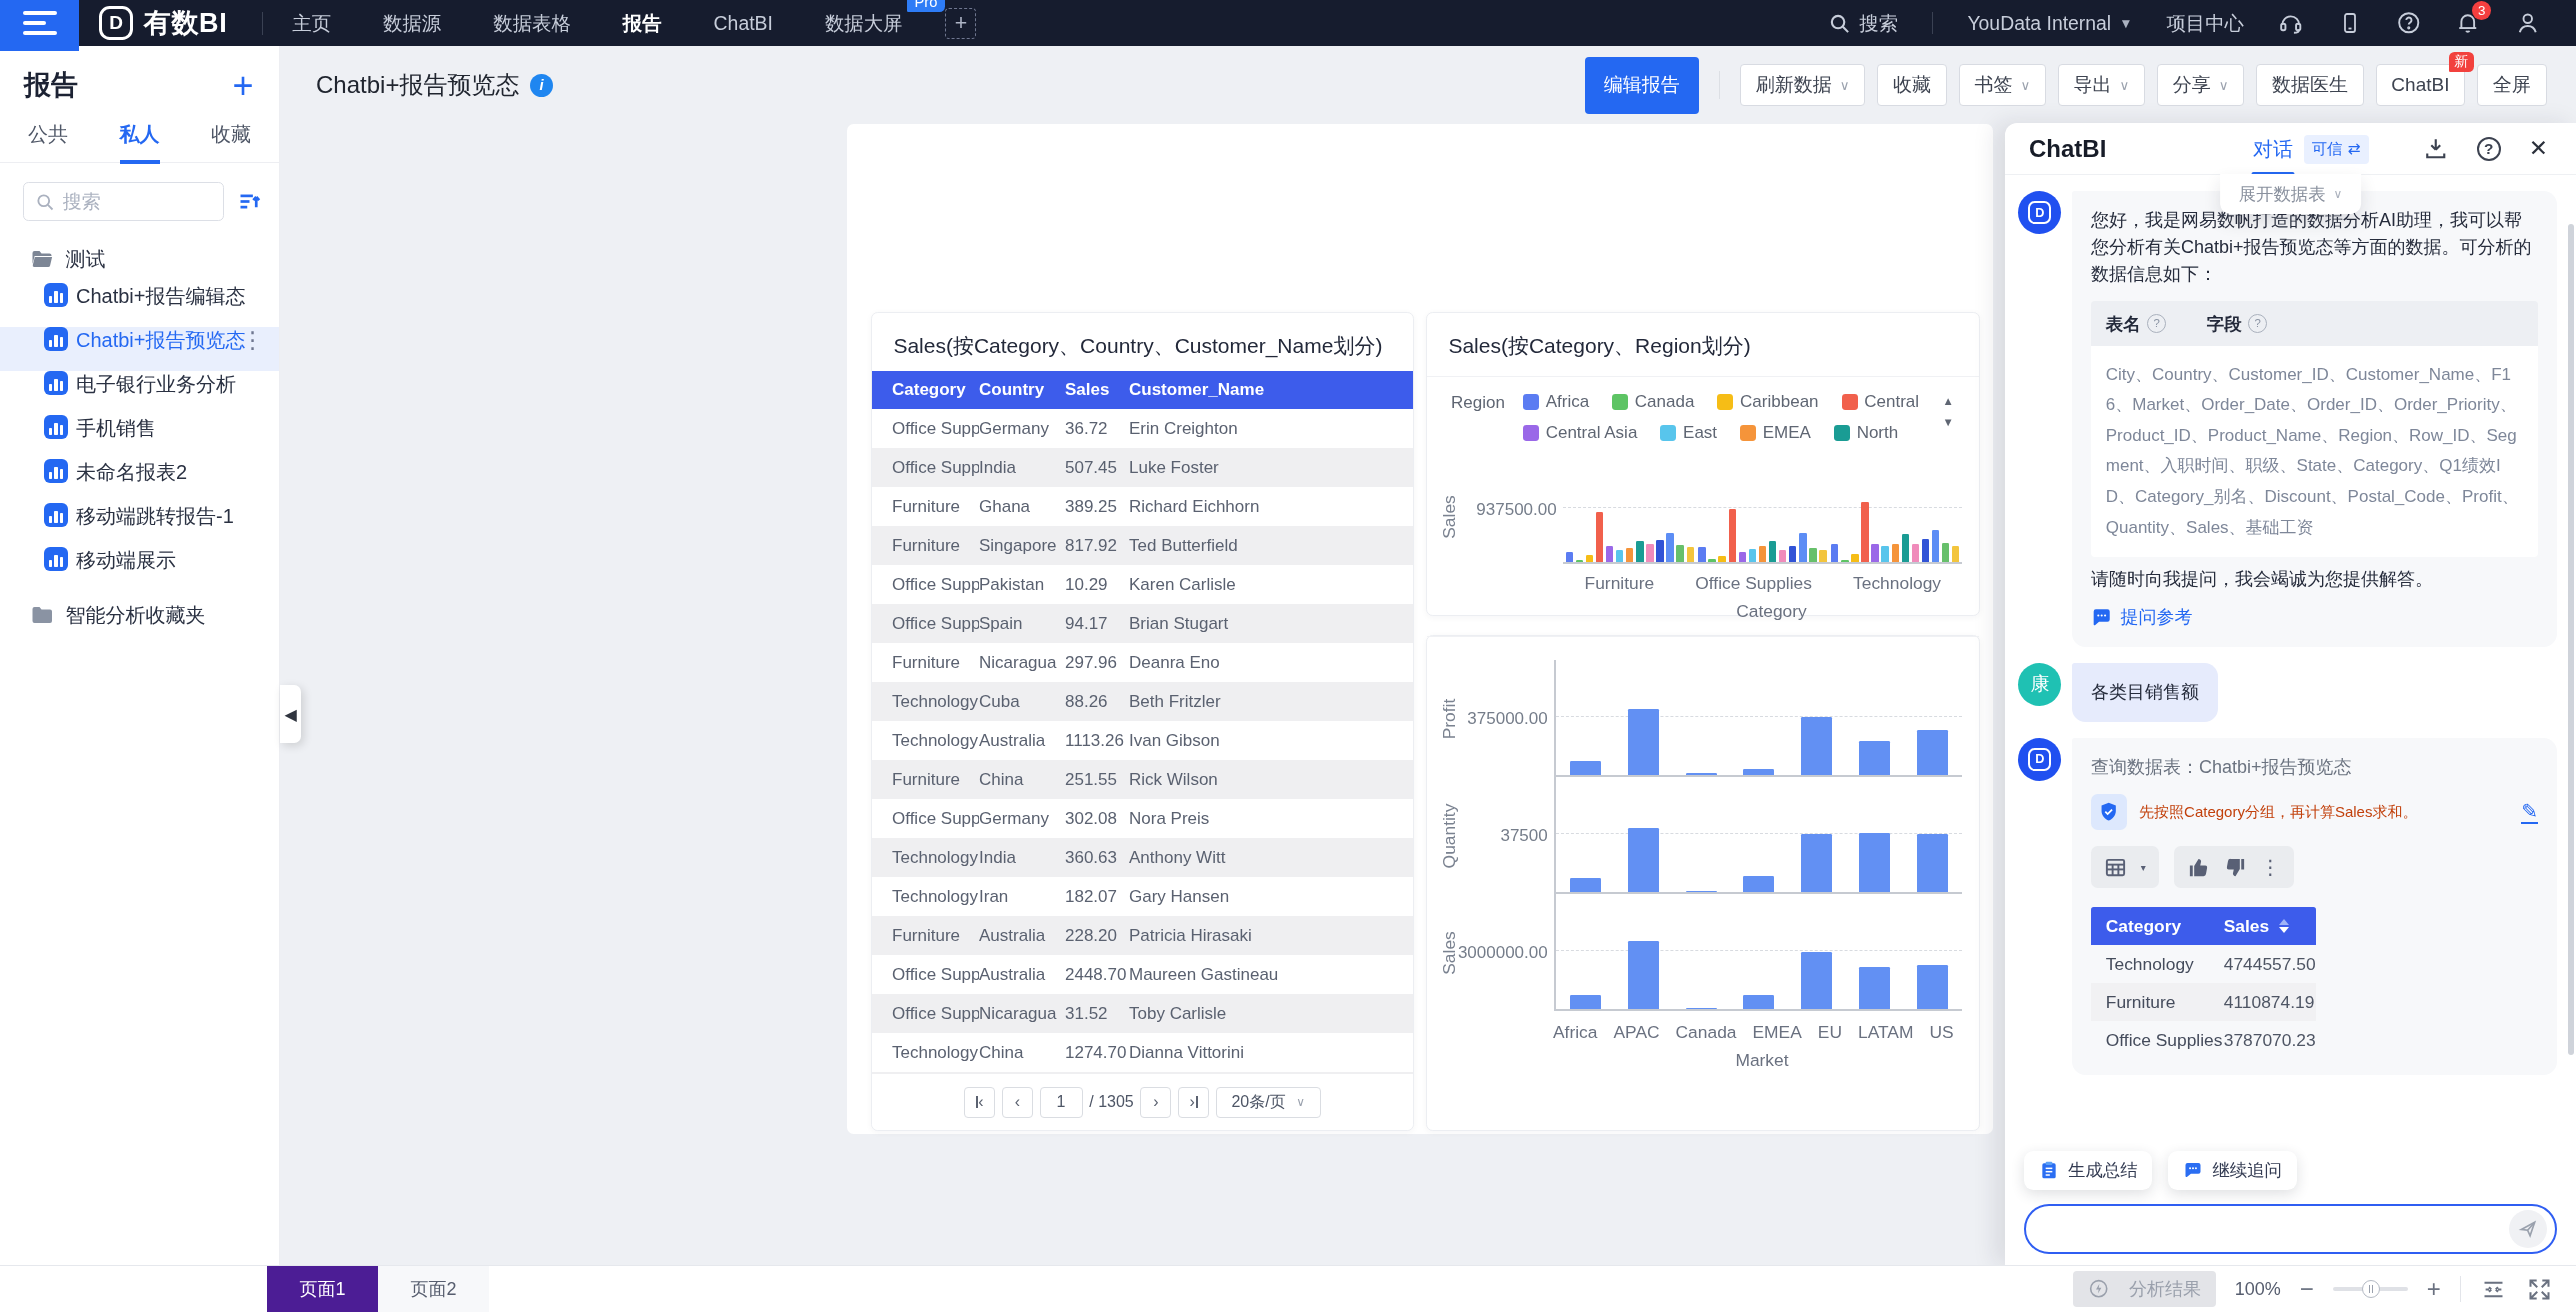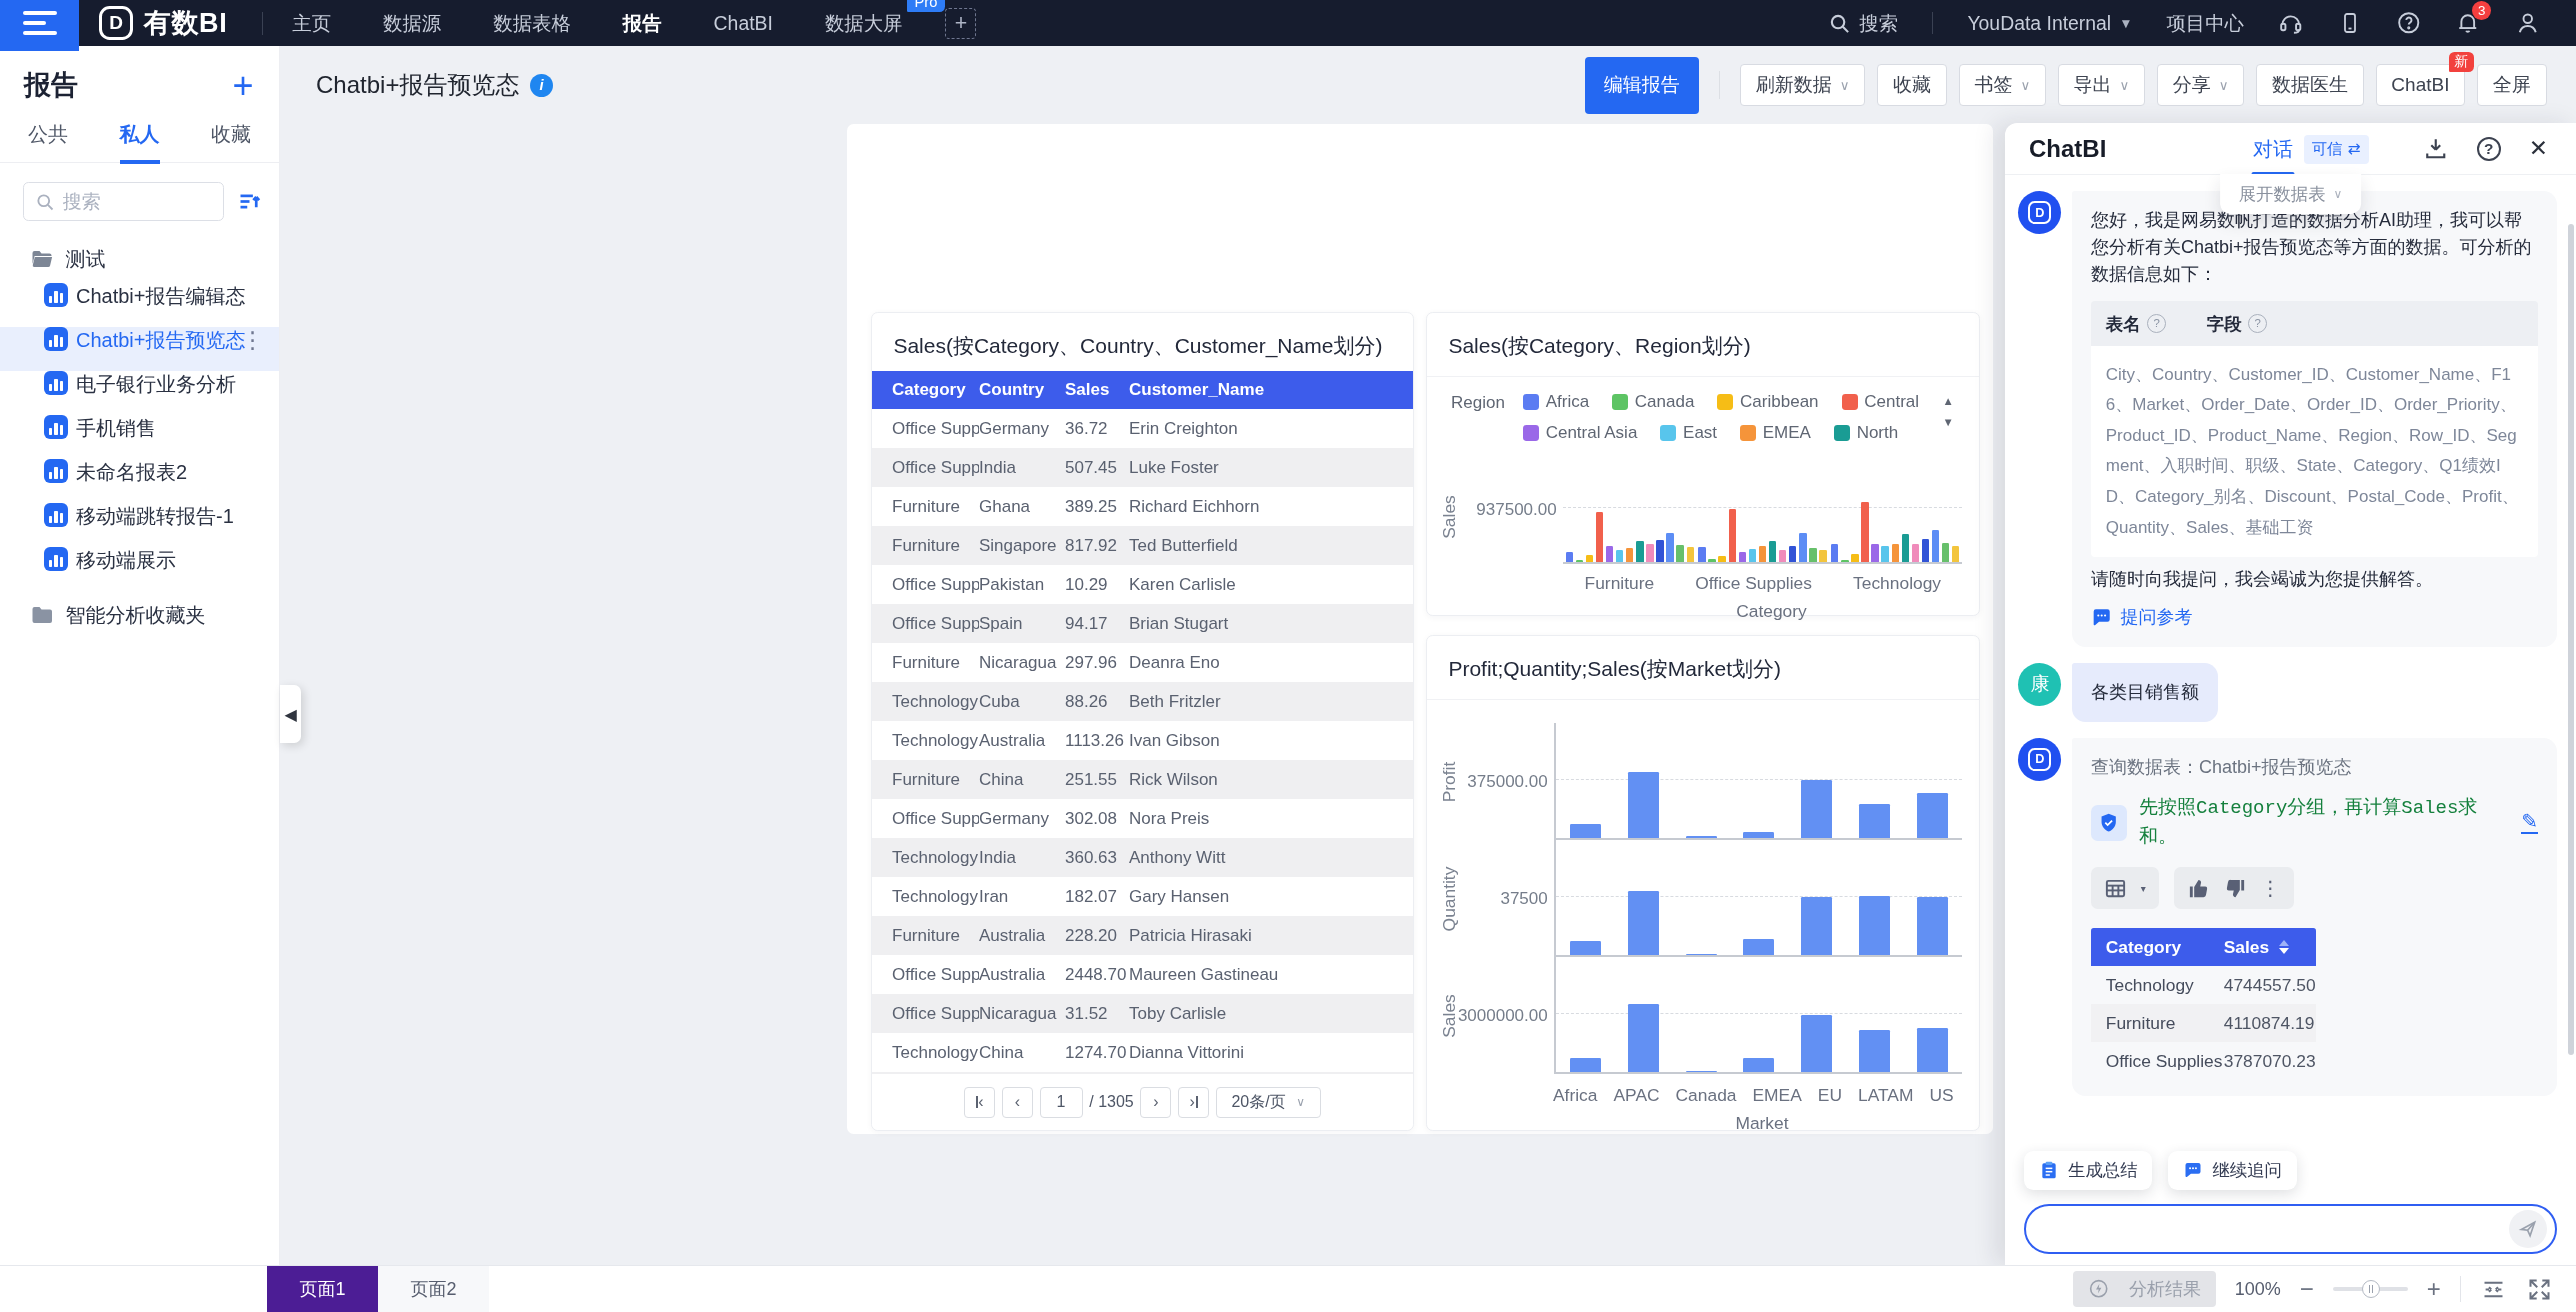--- a/index.html
+++ b/index.html
@@ -135,21 +135,21 @@
   .schema-head .col2 { display:flex; align-items:center; gap:6.7px; }
   .q-circle { width:19px; height:19px; border-radius:50%; border:1.3px solid #aab1bd; color:#8a93a3; font-size:11.4px; display:flex; align-items:center; justify-content:center; font-weight:400; }
   .schema-body { display:flex; background:#fff; padding:13.4px 14.7px; color:#7e8799; }
   .schema-body .col1 { width:101px; flex:none; }
   .schema-body .col2 { flex:1; font-size:17px; line-height:1.8; word-break:break-all; }
   .closing { margin-top:9.4px; }
   .ref-link { display:flex; align-items:center; gap:8px; color:#2468f2; margin-top:10.7px; font-size:18px; }
   .query-line { color:#6b7380; }
   .step-row { display:flex; align-items:center; gap:12px; margin-top:13.4px; }
   .shield-box { width:36px; height:36px; background:#dde8fd; border-radius:6.7px; display:flex; align-items:center; justify-content:center; flex:none; }
-  .step-text { font-size:19px; color:#15803d; flex:1;font-family:Liberation Mono, monospace; }
+  .step-text { font-size:15px; color:#c2410c; flex:1; }
   .edit-ic { color:#2468f2; font-size:20px; border-bottom:2px solid #2468f2; line-height:1.05; }
   .chips { display:flex; gap:14.7px; margin-top:16px; }
   .chip { background:#eaecef; border-radius:6.7px; height:42px; display:flex; align-items:center; gap:13.4px; padding:0 13.4px; color:#596075; }
   .chip .cv { font-size:10px; color:#596075; }
   .chip .kdots { font-size:20px; }
   .result-table { margin-top:19px; width:225px; font-size:17.4px; border-radius:2.7px; overflow:hidden; }
   .res-row { display:flex; align-items:center; height:38px; padding-left:14.7px; }
   .res-head { background:#3d5ceb; color:#fff; font-weight:700; }
   .res-row .c1 { width:118px; flex:none; }
   .res-row .c2 { flex:1; display:flex; align-items:center; gap:9.4px; }
@@ -656,21 +656,20 @@
     </div>
     <div class="c1-xlabels" id="c1XLabels">
         <span>Furniture</span>
         <span>Office Supplies</span>
         <span>Technology</span>
       </div>
     <div class="x-title">Category</div>
   </section>
 
   <section class="card" id="chart2">
-    <div class="card-title">Profit;Quantity;Sales(按Market划分)</div>
     <div class="card-divider"></div>
     <div id="c2Facets" style="margin:23px 17.4px 0 9.4px;">
         <div class="facet">
           <div class="f-left">
             <span class="vtext">Profit</span>
             <span class="f-tick" style="bottom: 48px;">375000.00</span>
           </div>
           <div class="f-plot">
             <div class="gridline" style="bottom: 58px;"></div>
             <i style="height: 14px; background: rgb(98, 144, 243);"></i>

